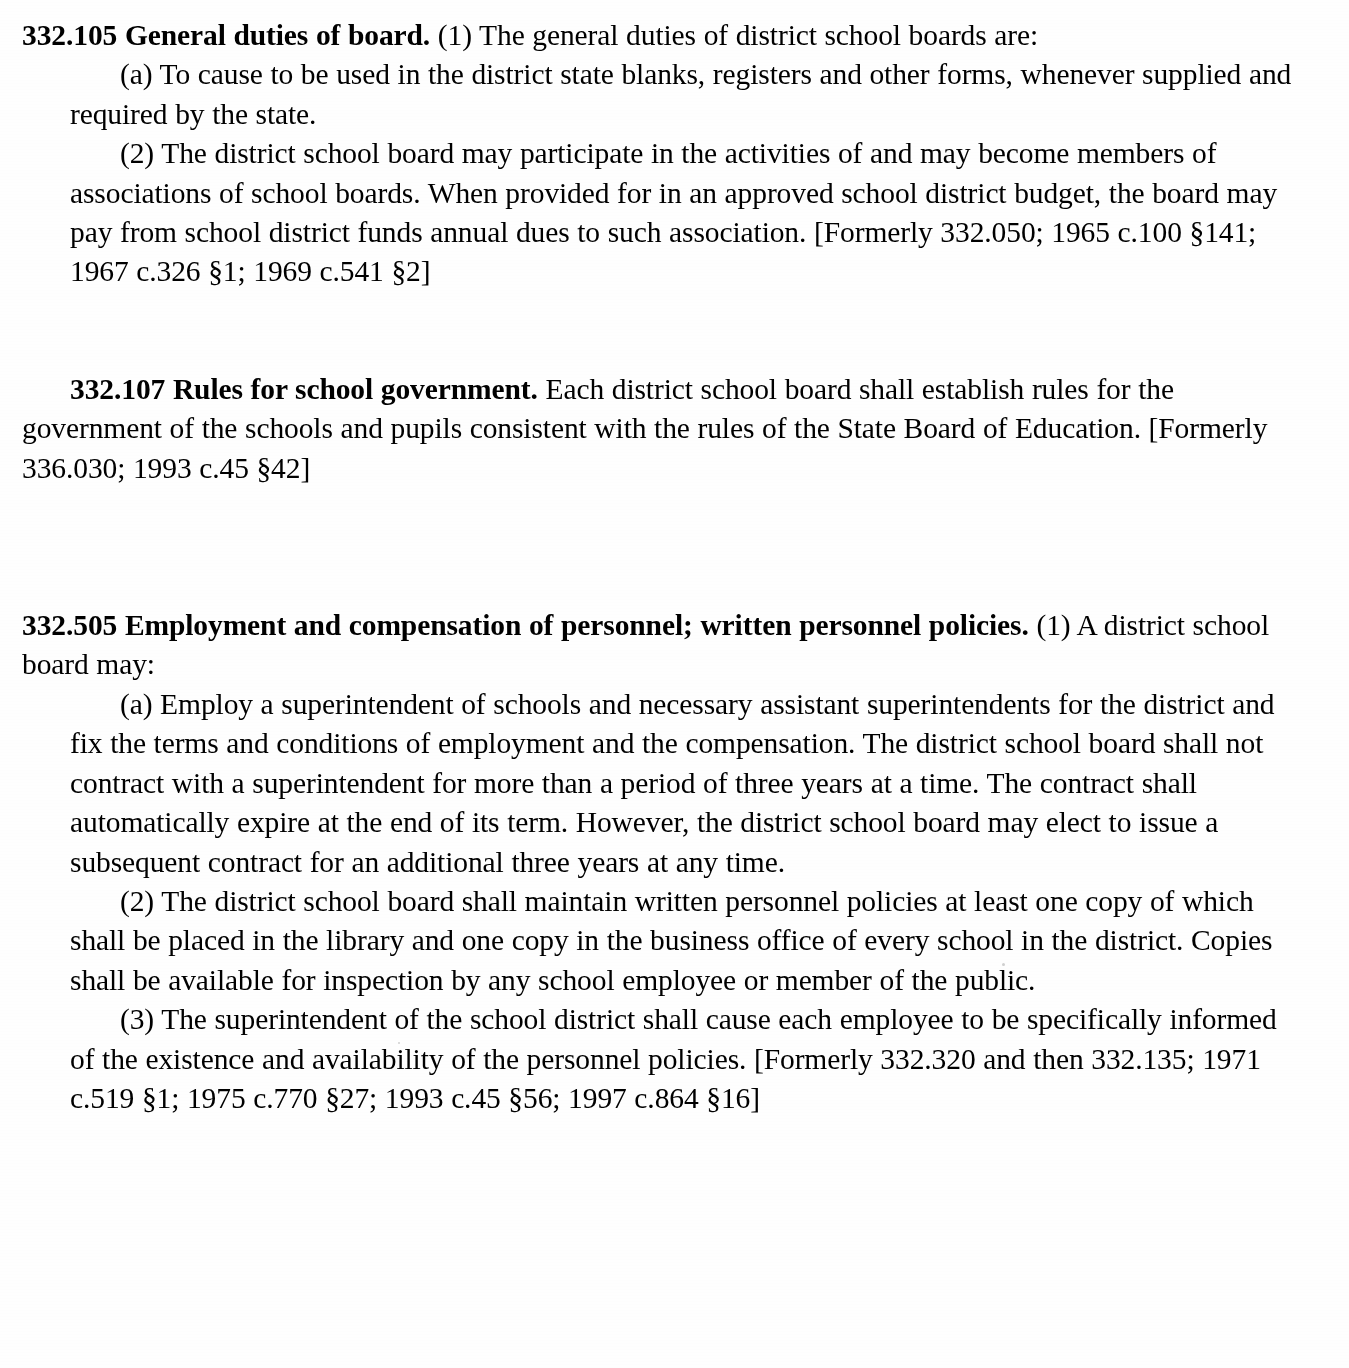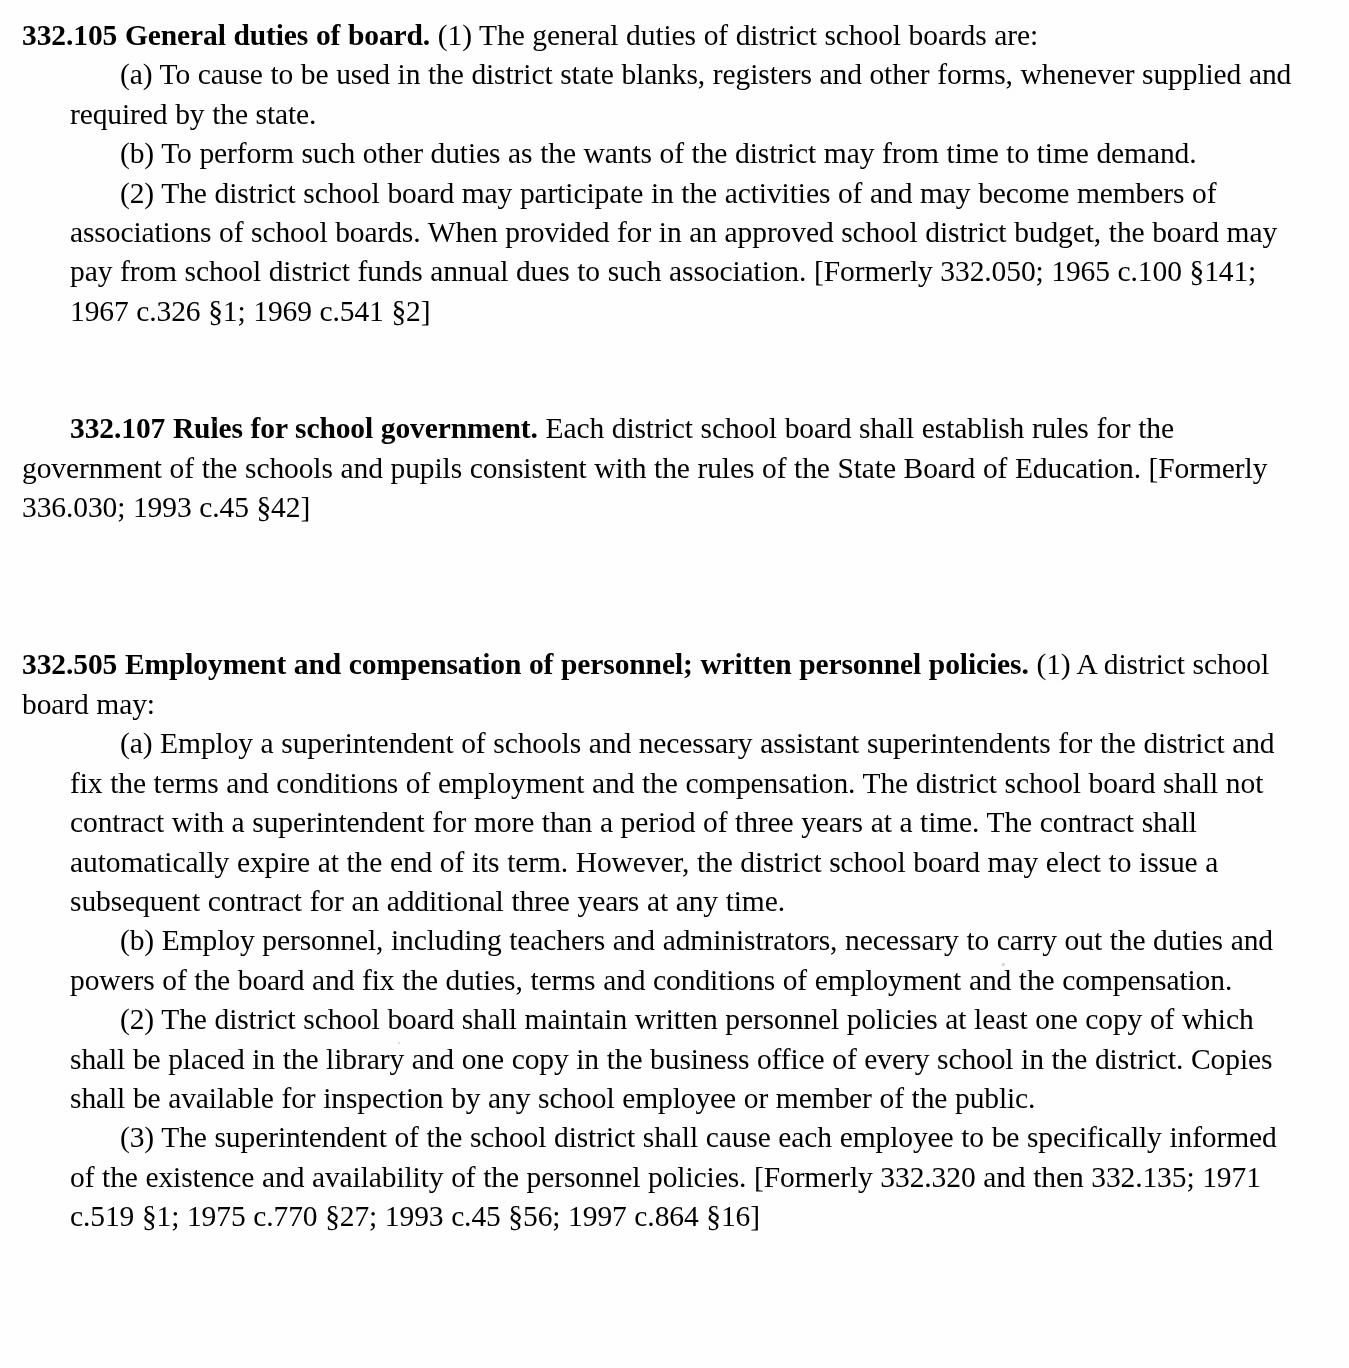--- a/index.html
+++ b/index.html
@@ -85,40 +85,38 @@
 <div class="page">
   <div class="scan-noise"></div>
 
   <div class="content">
 
     <div class="sec">
       <p class="para noindent"><span class="secnum">332.105</span> <span class="catchline">General duties of board.</span> <span>(1) The general duties of district school boards are:</span></p>
 
       <p class="para indent">(a) To cause to be used in the district state blanks, registers and other forms, whenever supplied and required by the state.</p>
 
-      <p class="para indent">(b) To perform such other duties as the wants of the district may from time to time demand.</p>
 
       <p class="para indent">(2) The district school board may participate in the activities of and may become members of associations of school boards. When provided for in an approved school district budget, the board may pay from school district funds annual dues to such association. [Formerly 332.050; 1965 c.100 §141; 1967 c.326 §1; 1969 c.541 §2]</p>
     </div>
 
     <div class="gap-lg"></div>
 
     <div class="sec">
       <p class="para indent-deep"><span class="secnum">332.107</span> <span class="catchline">Rules for school government.</span> <span>Each district school board shall establish rules for the government of the schools and pupils consistent with the rules of the State Board of Education. [Formerly 336.030; 1993 c.45 §42]</span></p>
     </div>
 
     <div class="gap-lg"></div>
     <div class="gap-xl"></div>
 
     <div class="sec">
       <p class="para noindent"><span class="secnum">332.505</span> <span class="catchline">Employment and compensation of personnel; written personnel policies.</span> <span>(1) A district school board may:</span></p>
 
       <p class="para indent">(a) Employ a superintendent of schools and necessary assistant superintendents for the district and fix the terms and conditions of employment and the compensation. The district school board shall not contract with a superintendent for more than a period of three years at a time. The contract shall automatically expire at the end of its term. However, the district school board may elect to issue a subsequent contract for an additional three years at any time.</p>
 
-      <p class="para indent">(b) Employ personnel, including teachers and administrators, necessary to carry out the duties and powers of the board and fix the duties, terms and conditions of employment and the compensation.</p>
 
 
 
       <p class="para indent">(2) The district school board shall maintain written personnel policies at least one copy of which shall be placed in the library and one copy in the business office of every school in the district. Copies shall be available for inspection by any school employee or member of the public.</p>
 
       <p class="para indent">(3) The superintendent of the school district shall cause each employee to be specifically informed of the existence and availability of the personnel policies. [Formerly 332.320 and then 332.135; 1971 c.519 §1; 1975 c.770 §27; 1993 c.45 §56; 1997 c.864 §16]</p>
     </div>
 
   </div>
 

